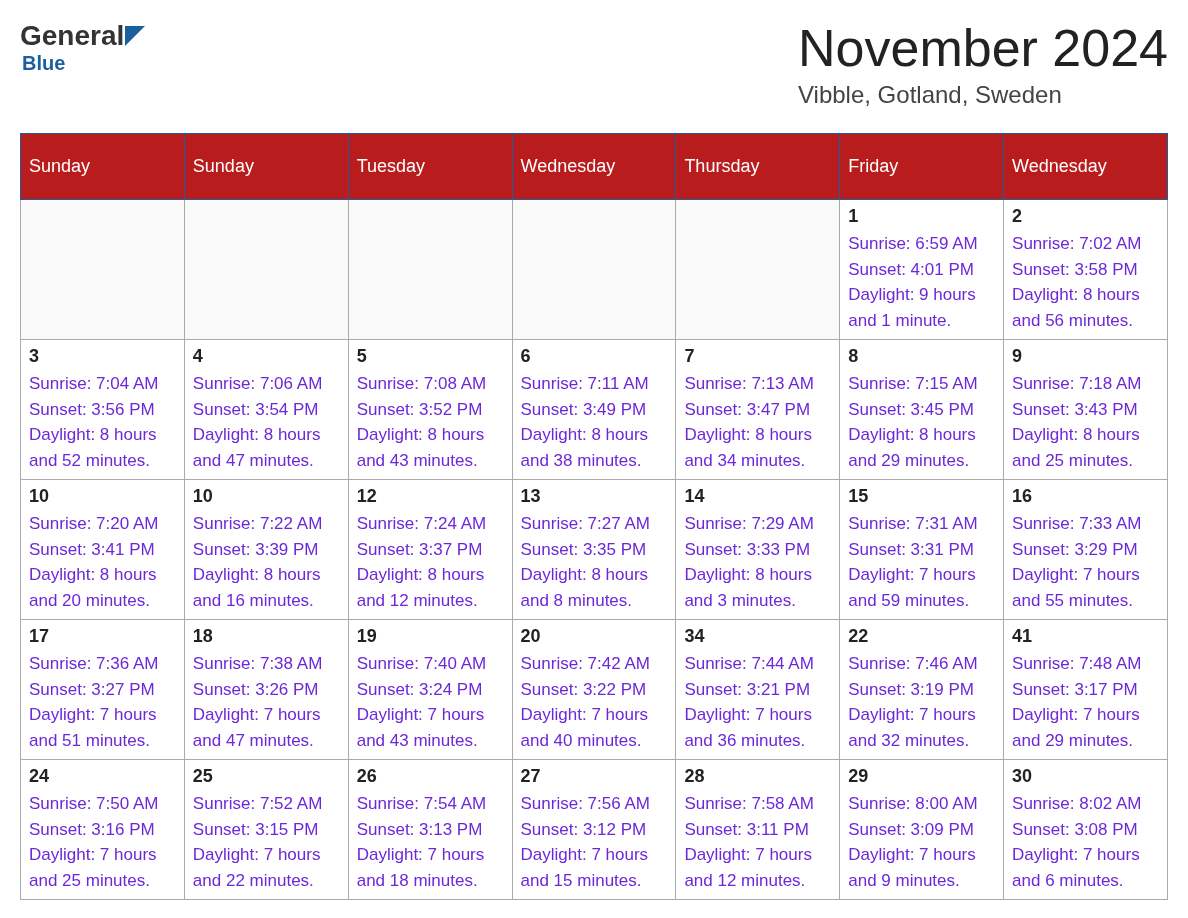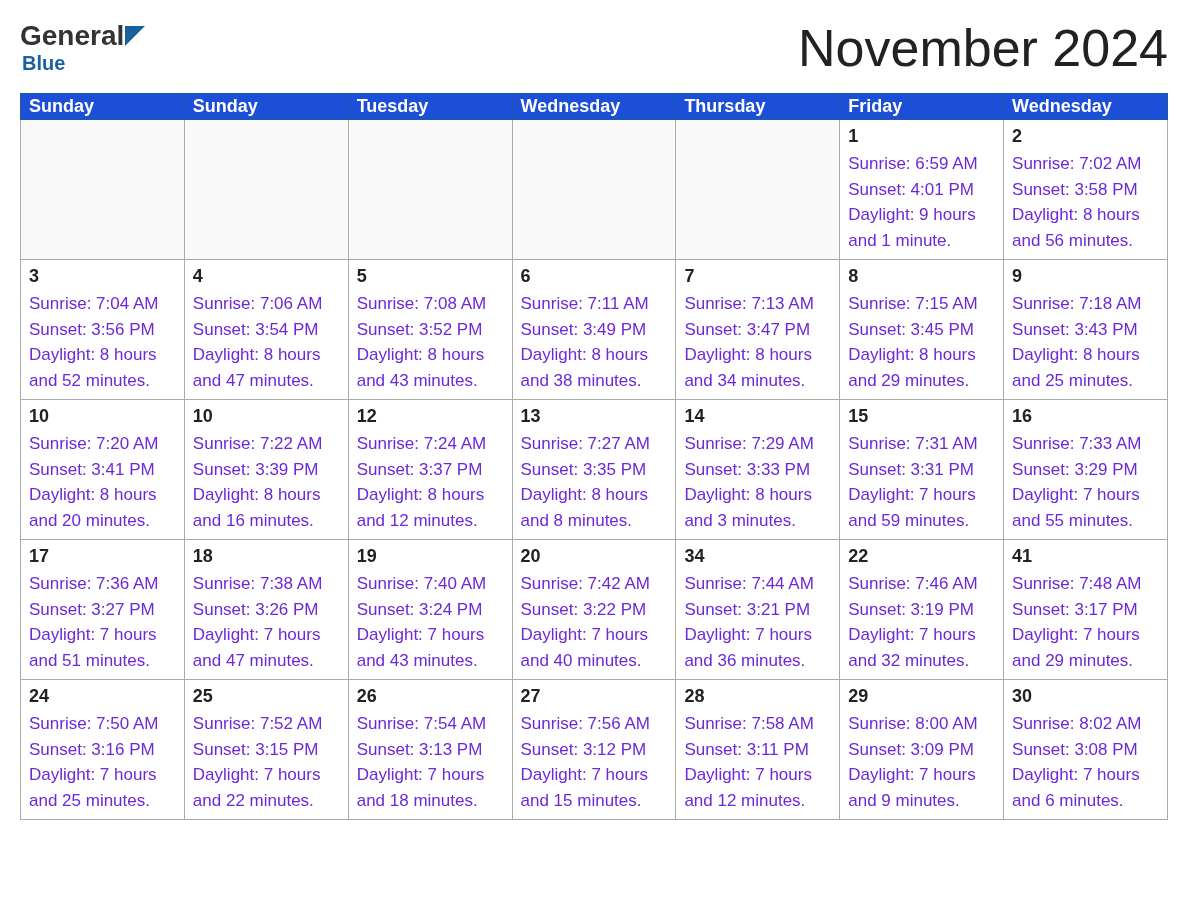--- a/index.html
+++ b/index.html
@@ -7,21 +7,21 @@
       font-family: Arial, sans-serif;
       background: #fff;
       padding: 20px;
       width: 1188px;
       min-height: 918px;
     }
     .header {
       display: flex;
       justify-content: space-between;
       align-items: flex-start;
-      margin-bottom: 16px;
+      margin-bottom: 24px;
       gap: 18px;
     }
     .logo-area {
       display: flex;
       flex-direction: column;
       align-items: flex-start;
     }
     .logo-text {
       display: flex;
       align-items: center;
@@ -43,26 +43,26 @@
     .location {
       font-size: 24px;
       color: #444;
       margin-top: 4px;
     }
     .calendar {
       width: 100%;
       border-collapse: collapse;
     }
     .calendar th {
-      background-color: #1d4ed8;
+      background-color: #b91c1c;
       color: #fff;
-      padding: 2px 8px;
+      padding: 22px 8px;
       text-align: left;
       font-size: 18px;
-      font-weight: bold;
+      font-weight: normal;
       border: 1px solid #1a5f9e;
     }
     .calendar td {
       border: 1px solid #aaa;
       vertical-align: top;
       padding: 6px 8px;
       width: 14.28%;
       min-height: 100px;
       font-size: 13px;
       color: #222;
@@ -105,20 +105,21 @@
           <polygon points="0,0 20,0 0,20" fill="#1a5f9e"></polygon>
         </svg>
       </span>
     </div>
     <div style="margin-left: 2px;">
       <span class="logo-blue" style="font-size:20px; font-weight:bold; color:#1a5f9e;">Blue</span>
     </div>
   </div>
   <div class="title-area">
     <div class="month-year">November 2024</div>
+    <div class="location">Vibble, Gotland, Sweden</div>
   </div>
 </div>
 
 <table class="calendar">
   <thead>
     <tr>
     <th>Sunday</th>
         <th>Sunday</th>
         <th>Tuesday</th>
         <th>Wednesday</th>

